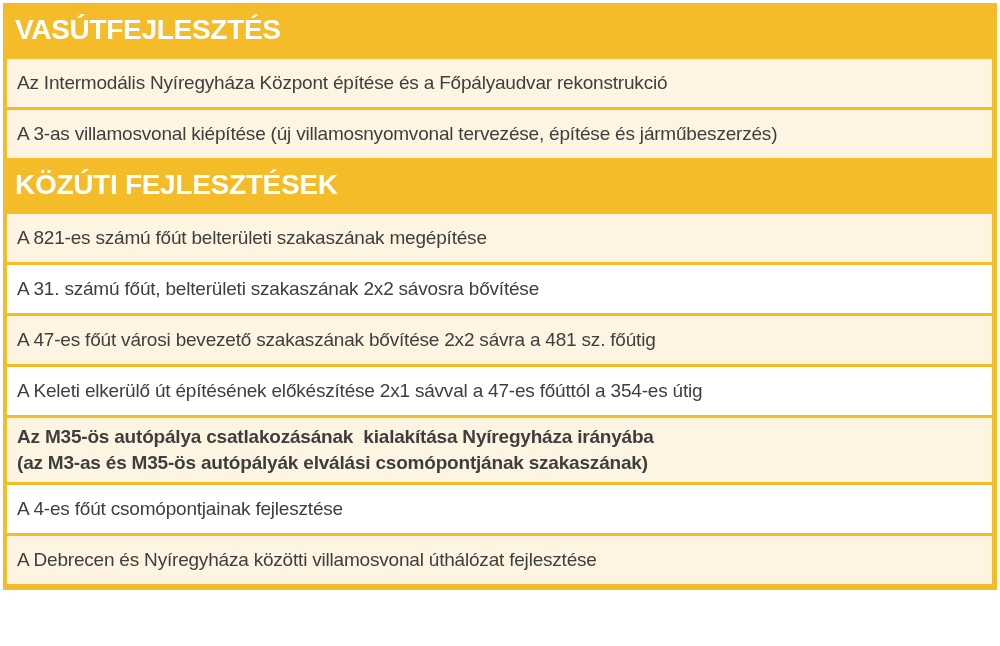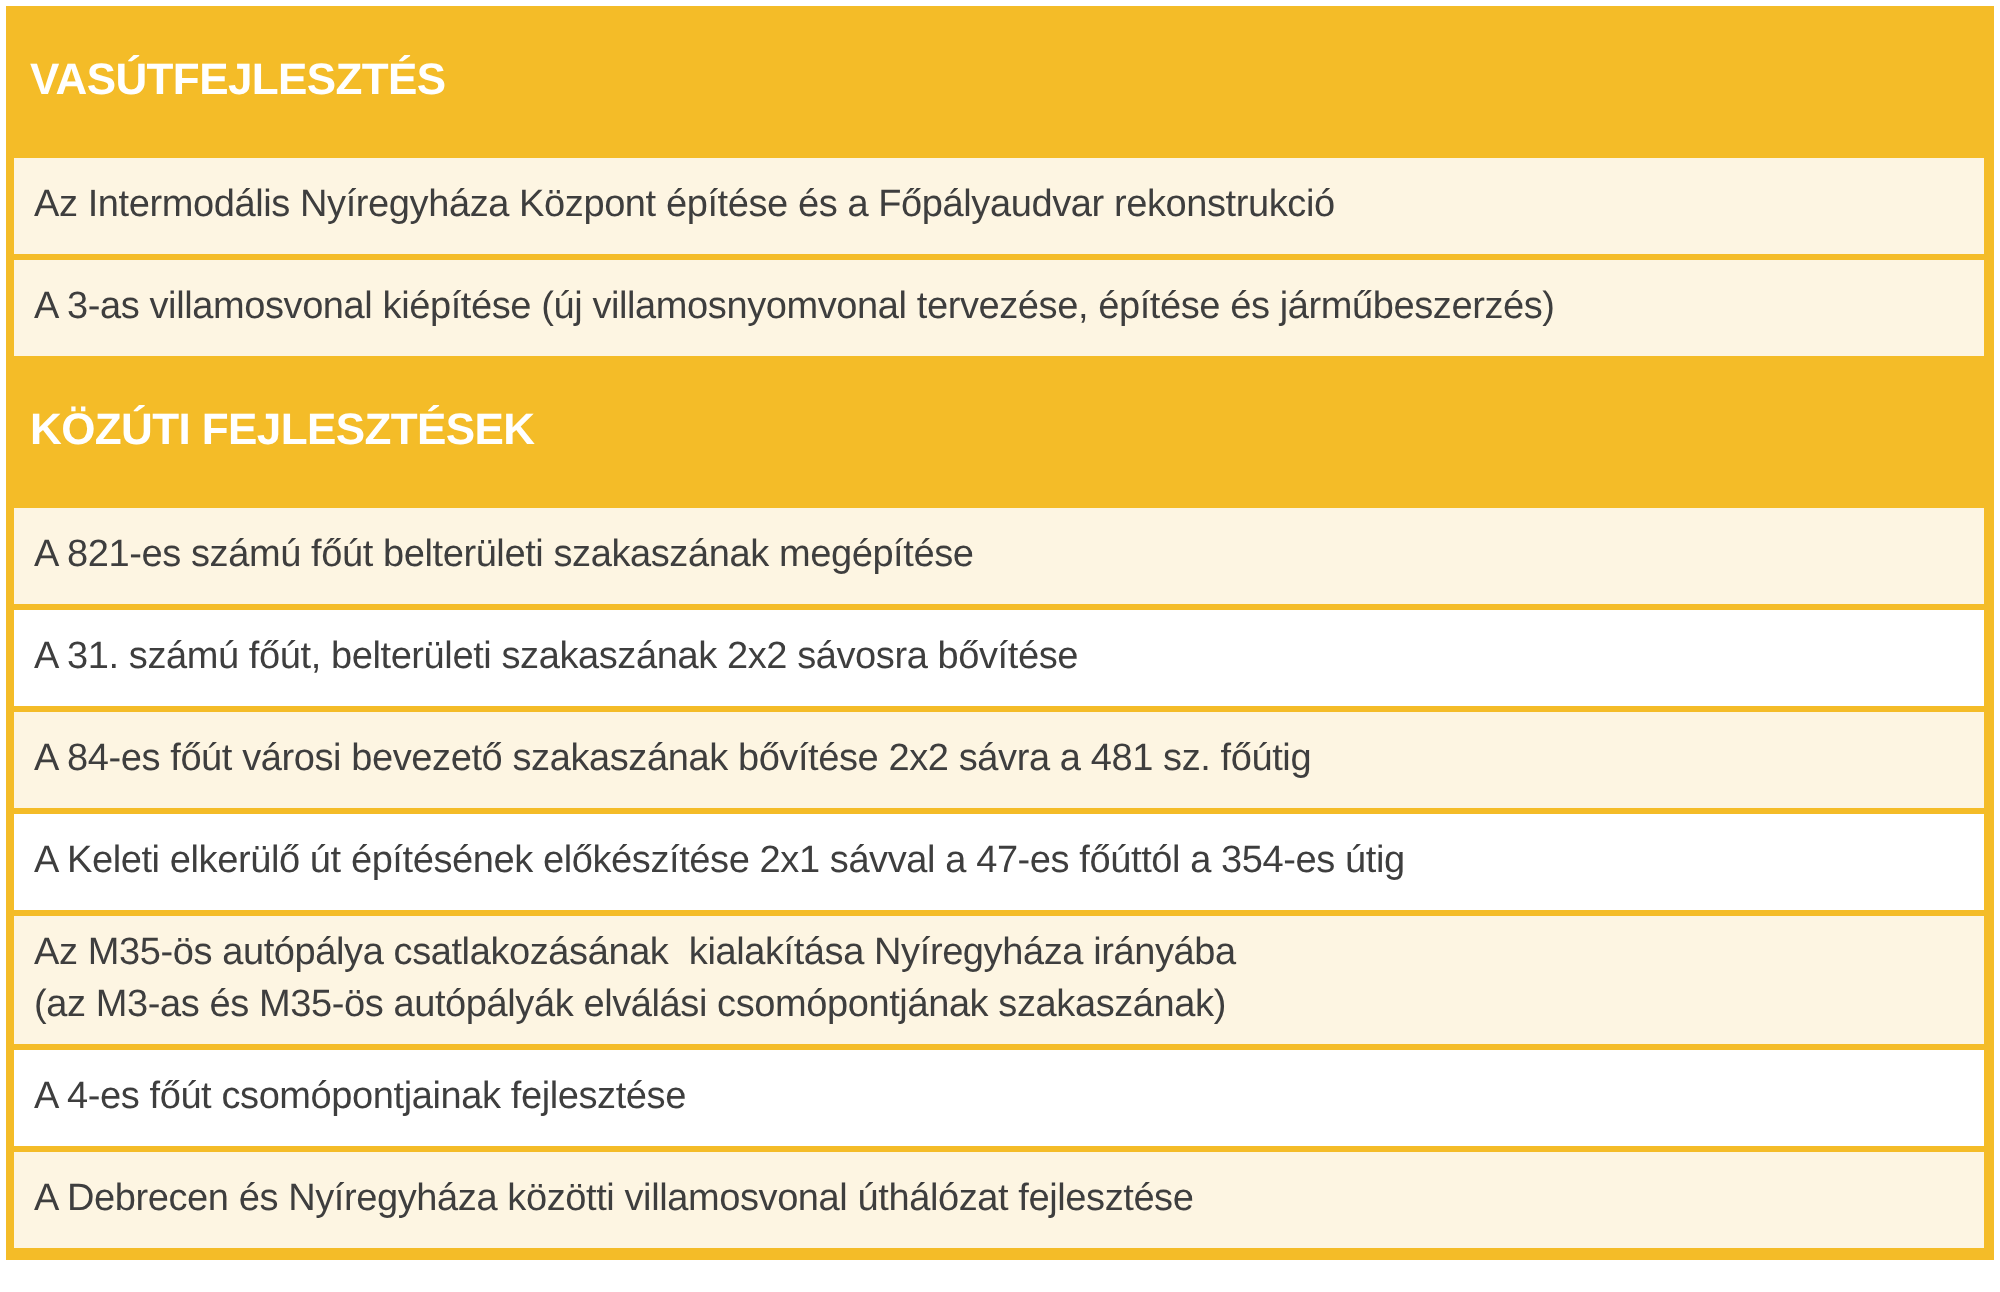--- a/index.html
+++ b/index.html
@@ -21,42 +21,42 @@
     top: 3px;
     width: 994px;
     box-sizing: border-box;
     background: var(--gold, #F4BC28);
     padding: 0 5px 6px 4px;
   }
   .header-row {
     height: 53px;
     display: flex;
     align-items: center;
-    padding: 10px 8px;
+    padding: 0 8px;
     color: var(--header-text, #ffffff);
-    font-size: 22px;
+    font-size: 28px;
     font-weight: bold;
     letter-spacing: -0.3px;
   }
   .row {
     margin-top: 3px;
     min-height: 48px;
     box-sizing: border-box;
     display: flex;
     flex-direction: column;
     justify-content: center;
     align-items: flex-start;
     padding: 4px 10px;
     font-size: 19px;
     letter-spacing: -0.2px;
     color: var(--text, #3E3E3E);
   }
   .row.cream { background: var(--cream, #FDF5E2); }
   .row.white { background: var(--row-white, #FFFFFF); }
-  .row.two-line { min-height: 64px; }
+  .row.two-line { min-height: 64px; font-weight: bold; }
   .line {
     white-space: pre-wrap;
     line-height: 26px;
   }
 </style>
 </head>
 <body>
 
 <div class="page">
   <div class="frame">
@@ -76,21 +76,21 @@
       <span>KÖZÚTI FEJLESZTÉSEK</span>
     </div>
 
     <div class="row cream">
       <span class="line">A 821-es számú főút belterületi szakaszának megépítése</span>
     </div>
     <div class="row white">
       <span class="line">A 31. számú főút, belterületi szakaszának 2x2 sávosra bővítése</span>
     </div>
     <div class="row cream">
-      <span class="line">A 84-es főút városi bevezető szakaszának bővítése 2x2 sávra a 481 sz. főútig</span>
+      <span class="line">A 47-es főút városi bevezető szakaszának bővítése 2x2 sávra a 481 sz. főútig</span>
     </div>
     <div class="row white">
       <span class="line">A Keleti elkerülő út építésének előkészítése 2x1 sávval a 47-es főúttól a 354-es útig</span>
     </div>
     <div class="row cream two-line">
       <span class="line">Az M35-ös autópálya csatlakozásának  kialakítása Nyíregyháza irányába</span>
       <span class="line">(az M3-as és M35-ös autópályák elválási csomópontjának szakaszának)</span>
     </div>
     <div class="row white">
       <span class="line">A 4-es főút csomópontjainak fejlesztése</span>

